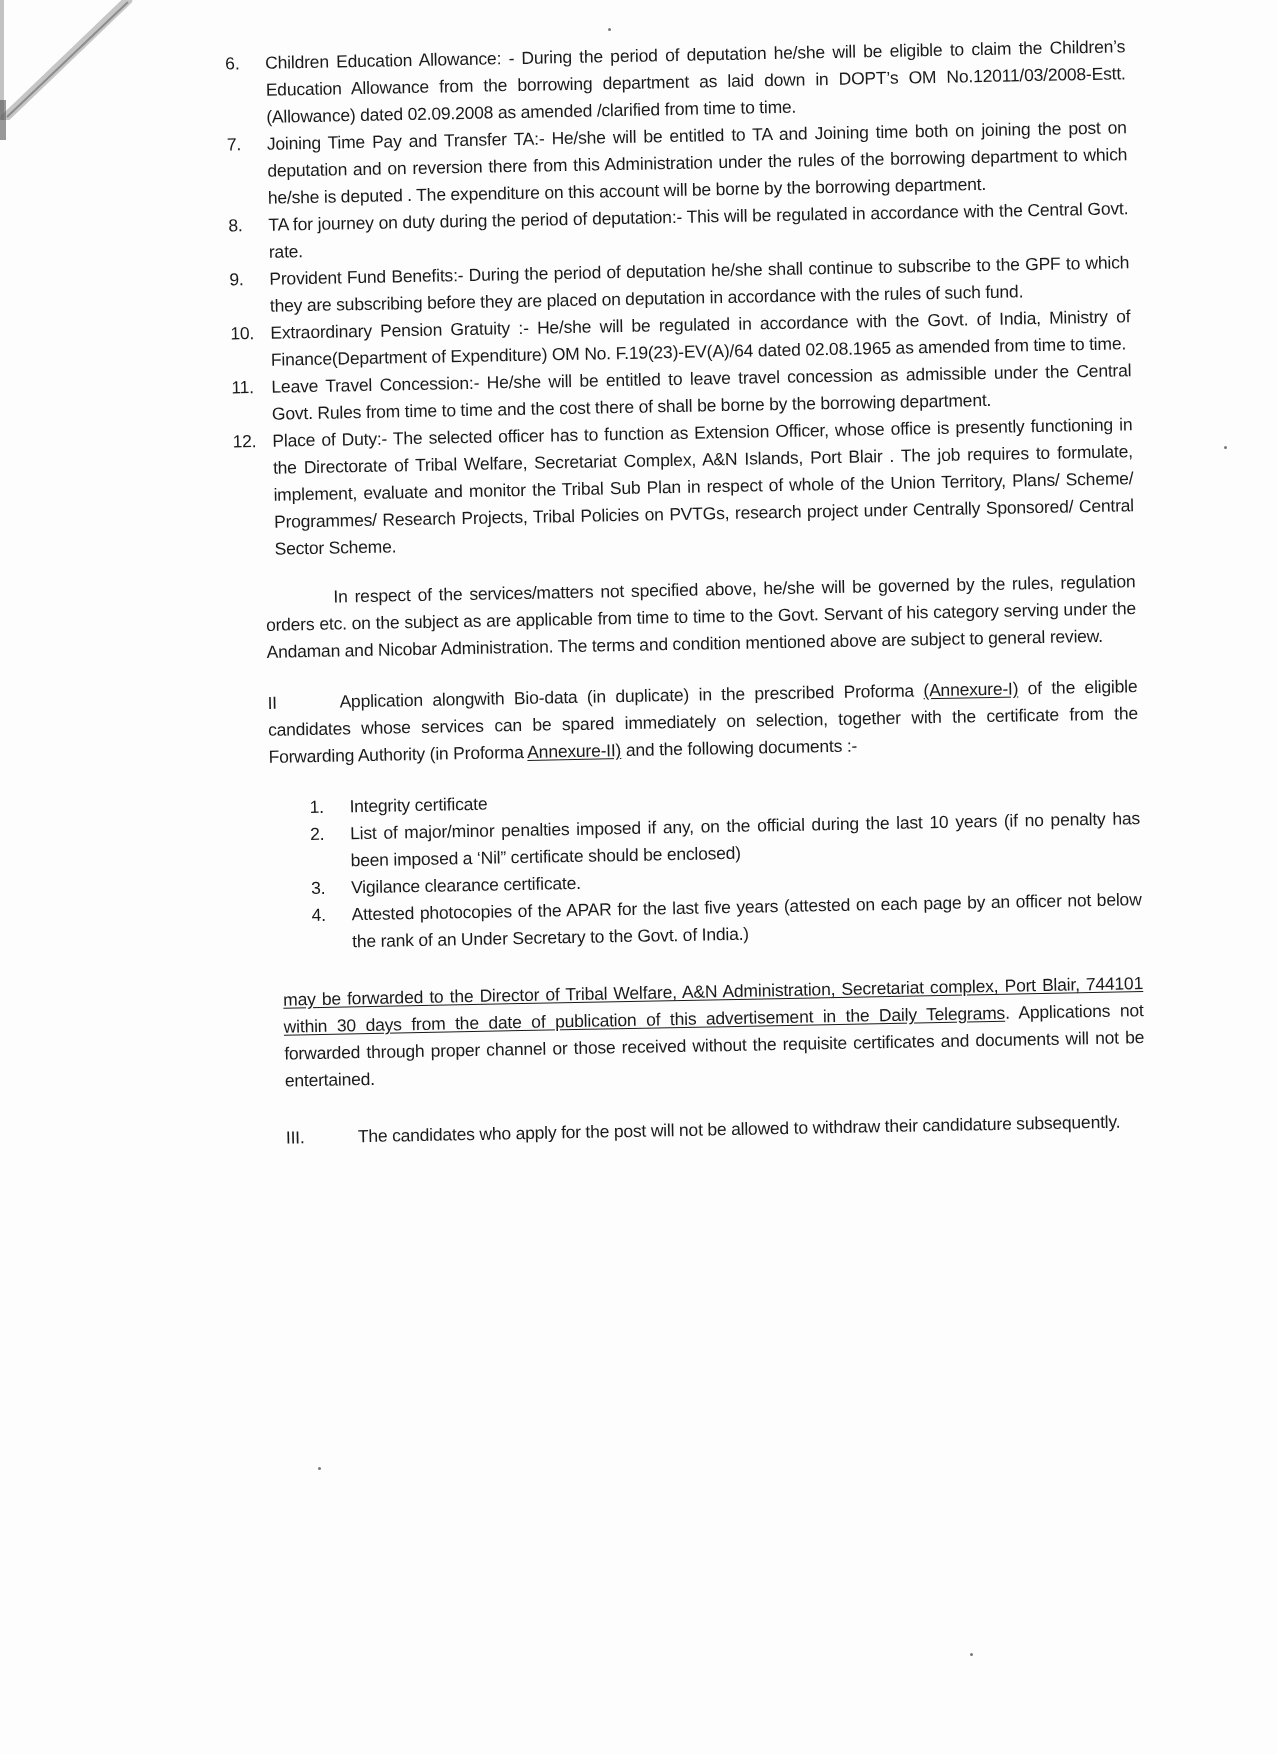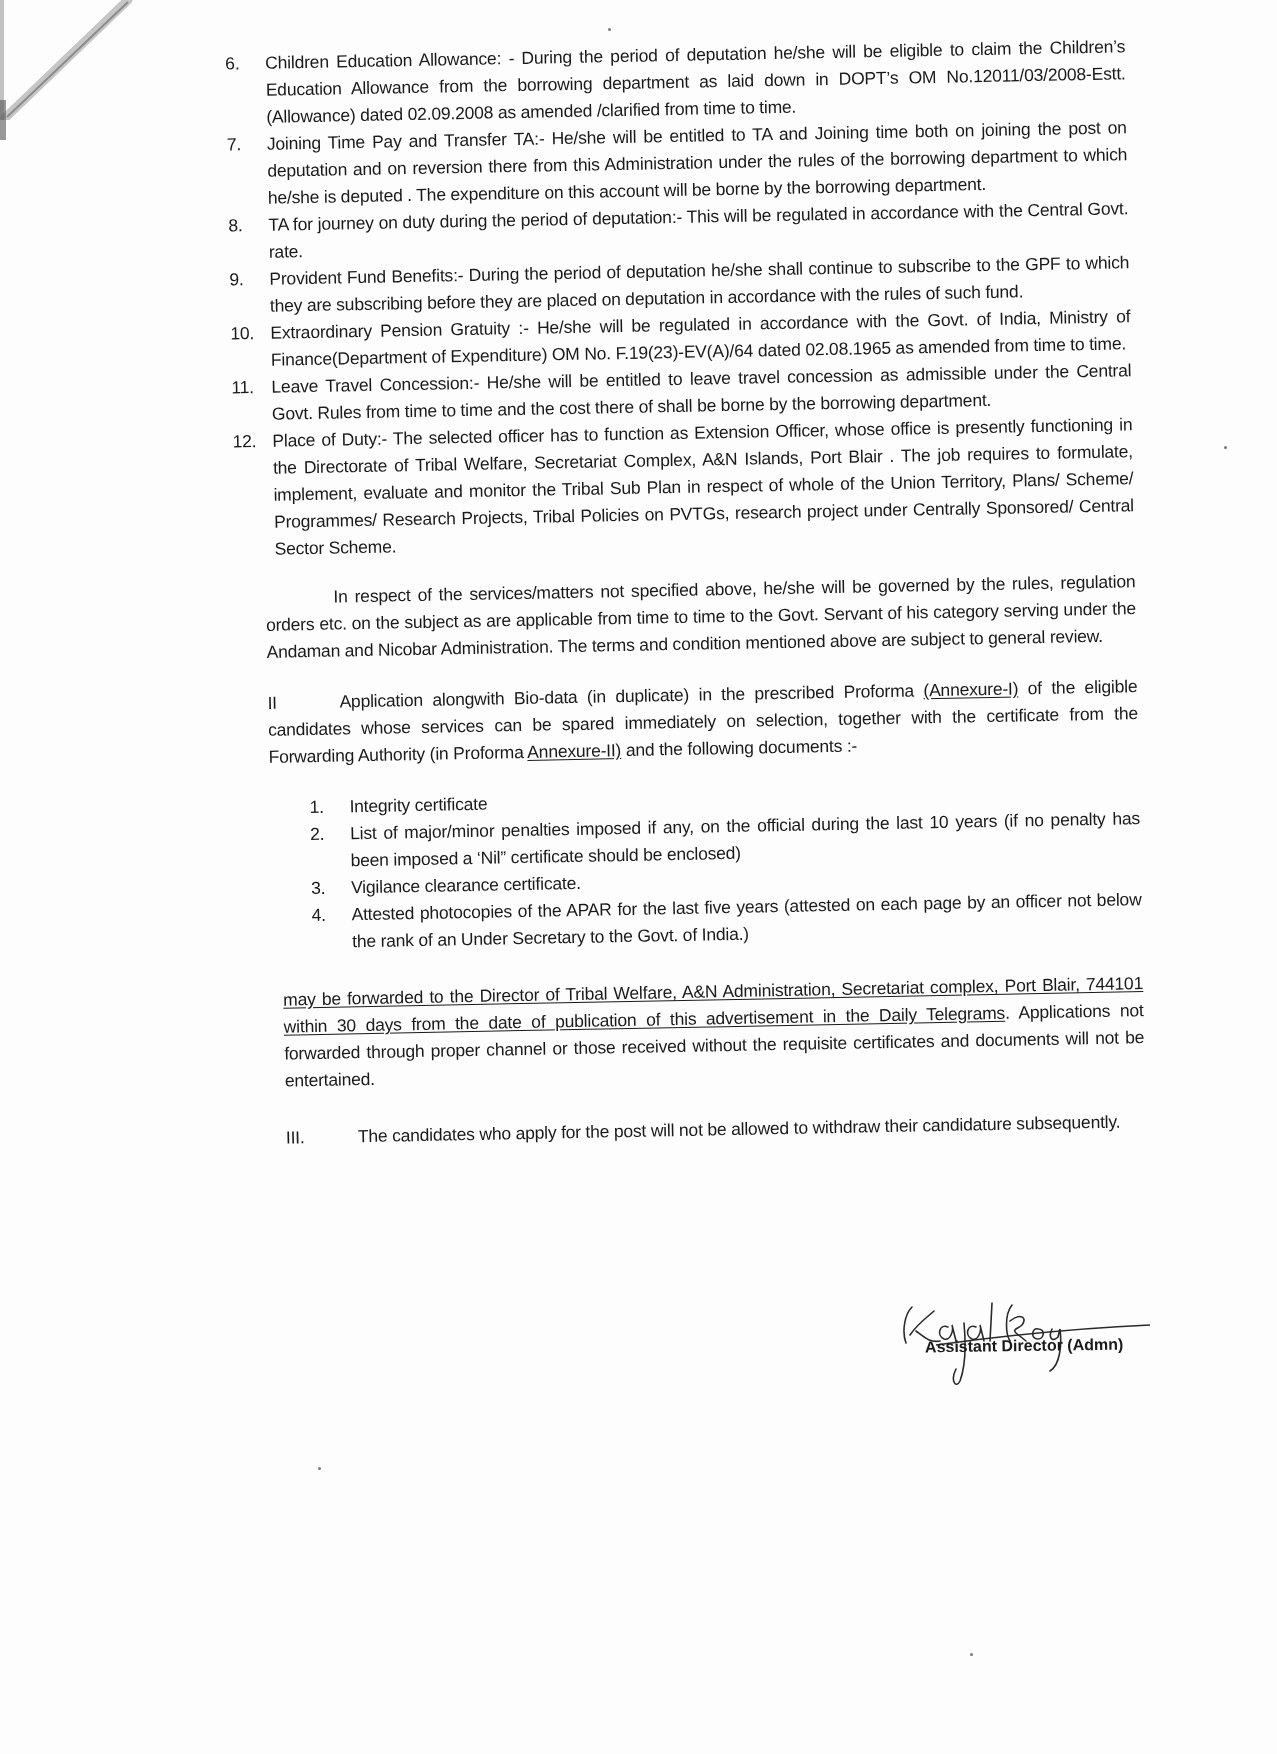--- a/index.html
+++ b/index.html
@@ -81,28 +81,14 @@
       <li><span class="num">2.</span><span>List of major/minor penalties imposed if any, on the official during the last 10 years (if no penalty has been imposed a ‘Nil” certificate should be enclosed)</span></li>
       <li><span class="num">3.</span><span>Vigilance clearance certificate.</span></li>
       <li><span class="num">4.</span><span>Attested photocopies of the APAR for the last five years (attested on each page by an officer not below the rank of an Under Secretary to the Govt. of India.)</span></li>
     </ol>
 
     <p class="para" style="margin-top:30px;margin-left:10px;"><u>may be forwarded to the Director of Tribal Welfare, A&amp;N Administration, Secretariat complex, Port Blair, 744101 within 30 days from the date of publication of this advertisement in the Daily Telegrams</u><span>. Applications not forwarded through proper channel or those received without the requisite certificates and documents will not be entertained.</span></p>
 
     <p class="para" style="margin-top:30px;margin-left:10px;"><span class="sec-label">III.</span><span>The candidates who apply for the post will not be allowed to withdraw their candidature subsequently.</span></p>
   </div>
 
-  <div class="signature-block">
-    <svg class="sig-svg" width="260" height="110" viewBox="0 0 260 110">
-      <path d="M12 22 C4 30,2 48,6 58 M10 50 C18 38,30 30,34 26 M16 46 C24 52,30 58,40 56
-               M48 42 C40 38,36 50,44 54 C50 56,54 46,52 40 L56 56
-               M64 38 C66 60,66 80,60 96 C56 104,50 96,56 84
-               M76 42 C68 38,64 50,72 54 C78 56,82 46,80 40 L84 56
-               M92 18 L90 56
-               M112 20 C104 30,106 50,110 56 M110 36 C120 28,128 32,122 40 C118 44,112 44,116 48 L126 56
-               M138 44 C132 42,130 54,138 54 C144 54,146 44,138 44
-               M152 44 C148 52,152 58,158 52 L160 44 C162 60,160 80,150 86" fill="none" stroke="#2a2a2a" stroke-width="1.6" stroke-linecap="round"></path>
-      <path d="M36 60 C80 54,160 44,250 40" fill="none" stroke="#2a2a2a" stroke-width="1.4"></path>
-    </svg>
-    <div class="sig-title">Assistant Director (Admn)</div>
-  </div>
 
 </div>
 
 </body></html>

